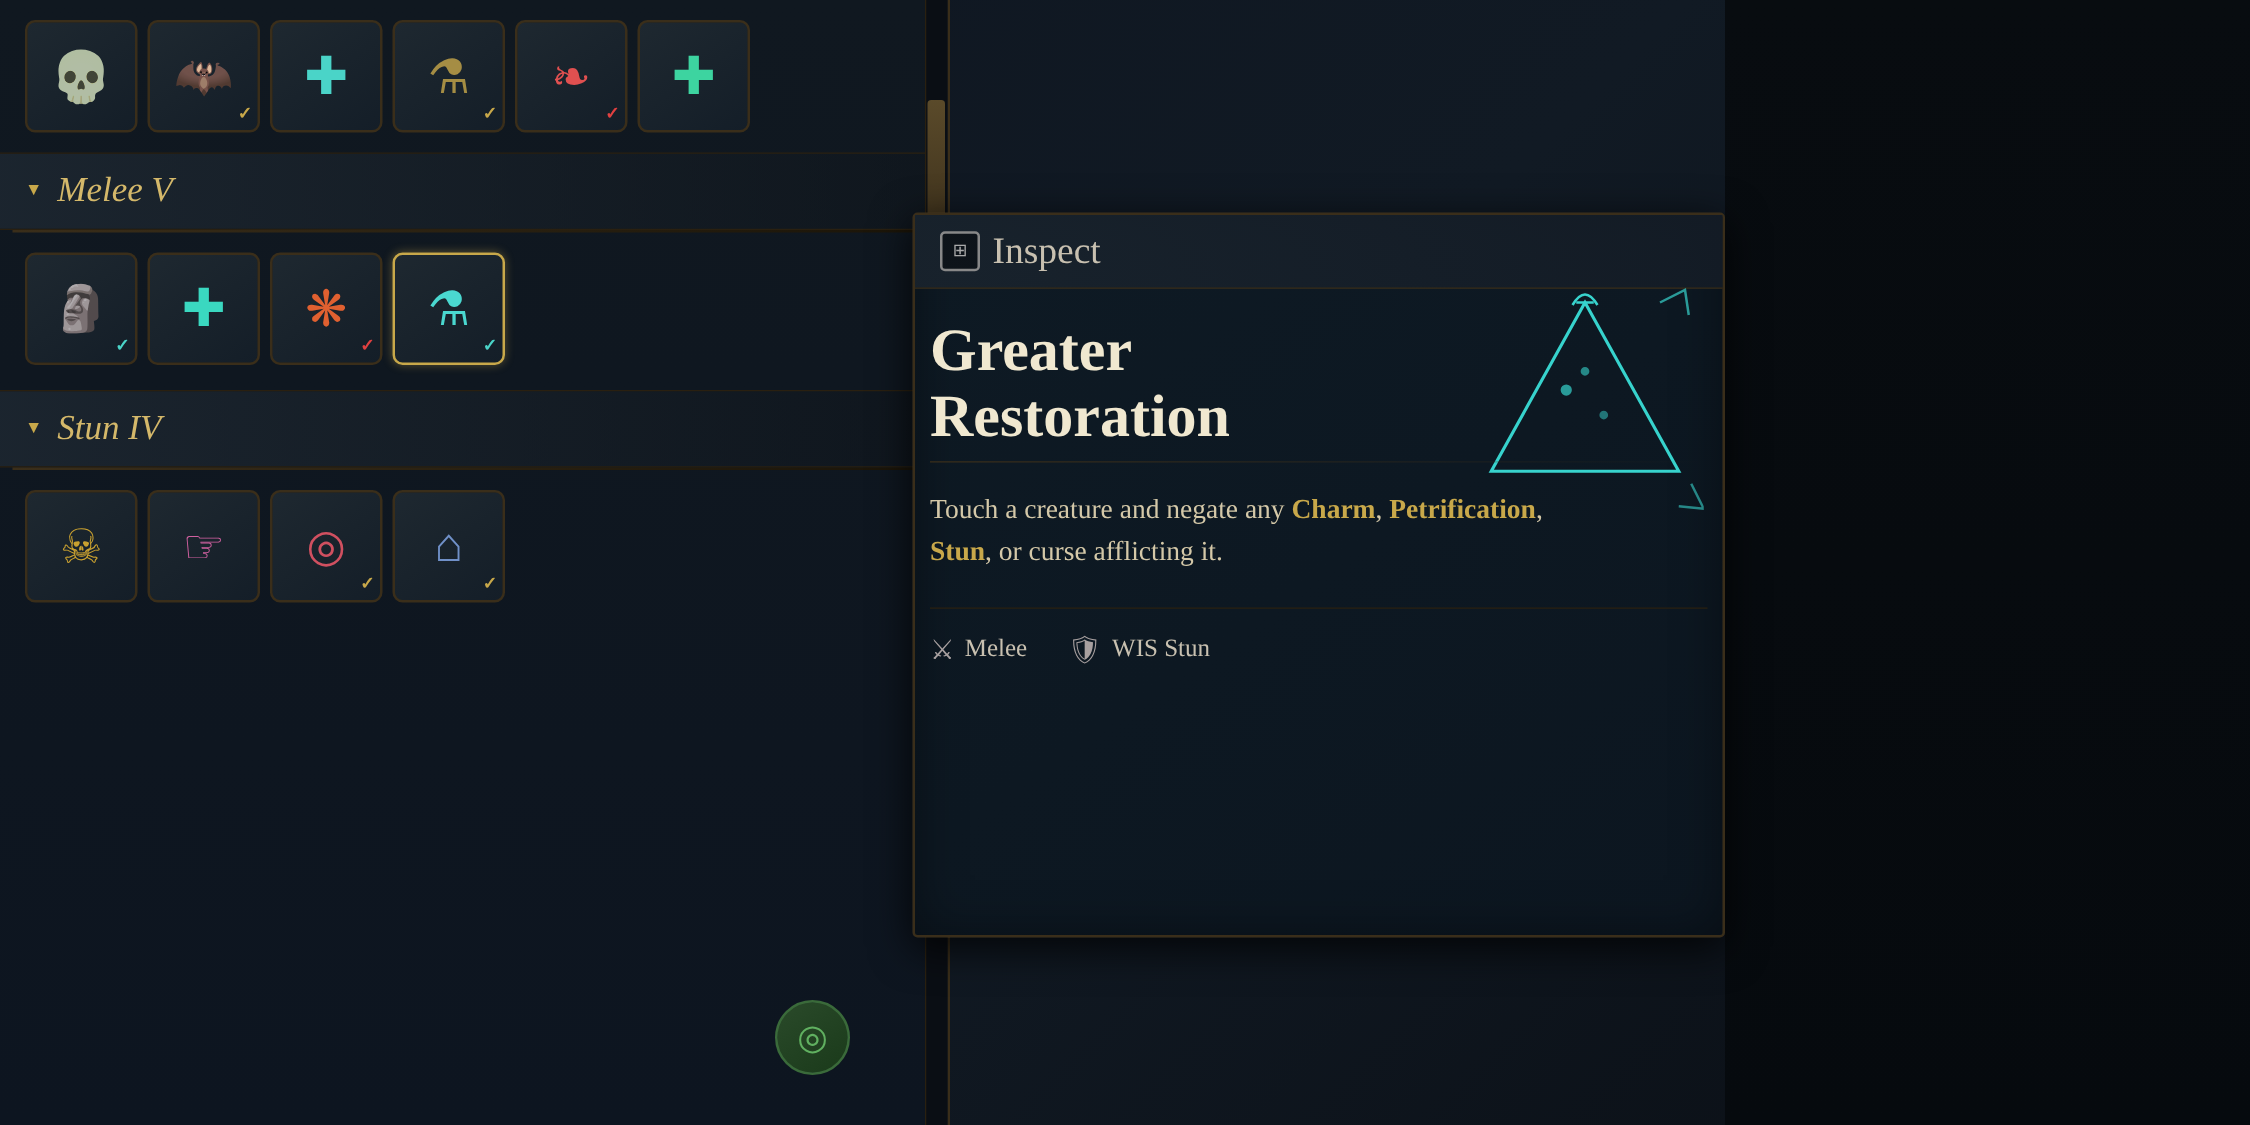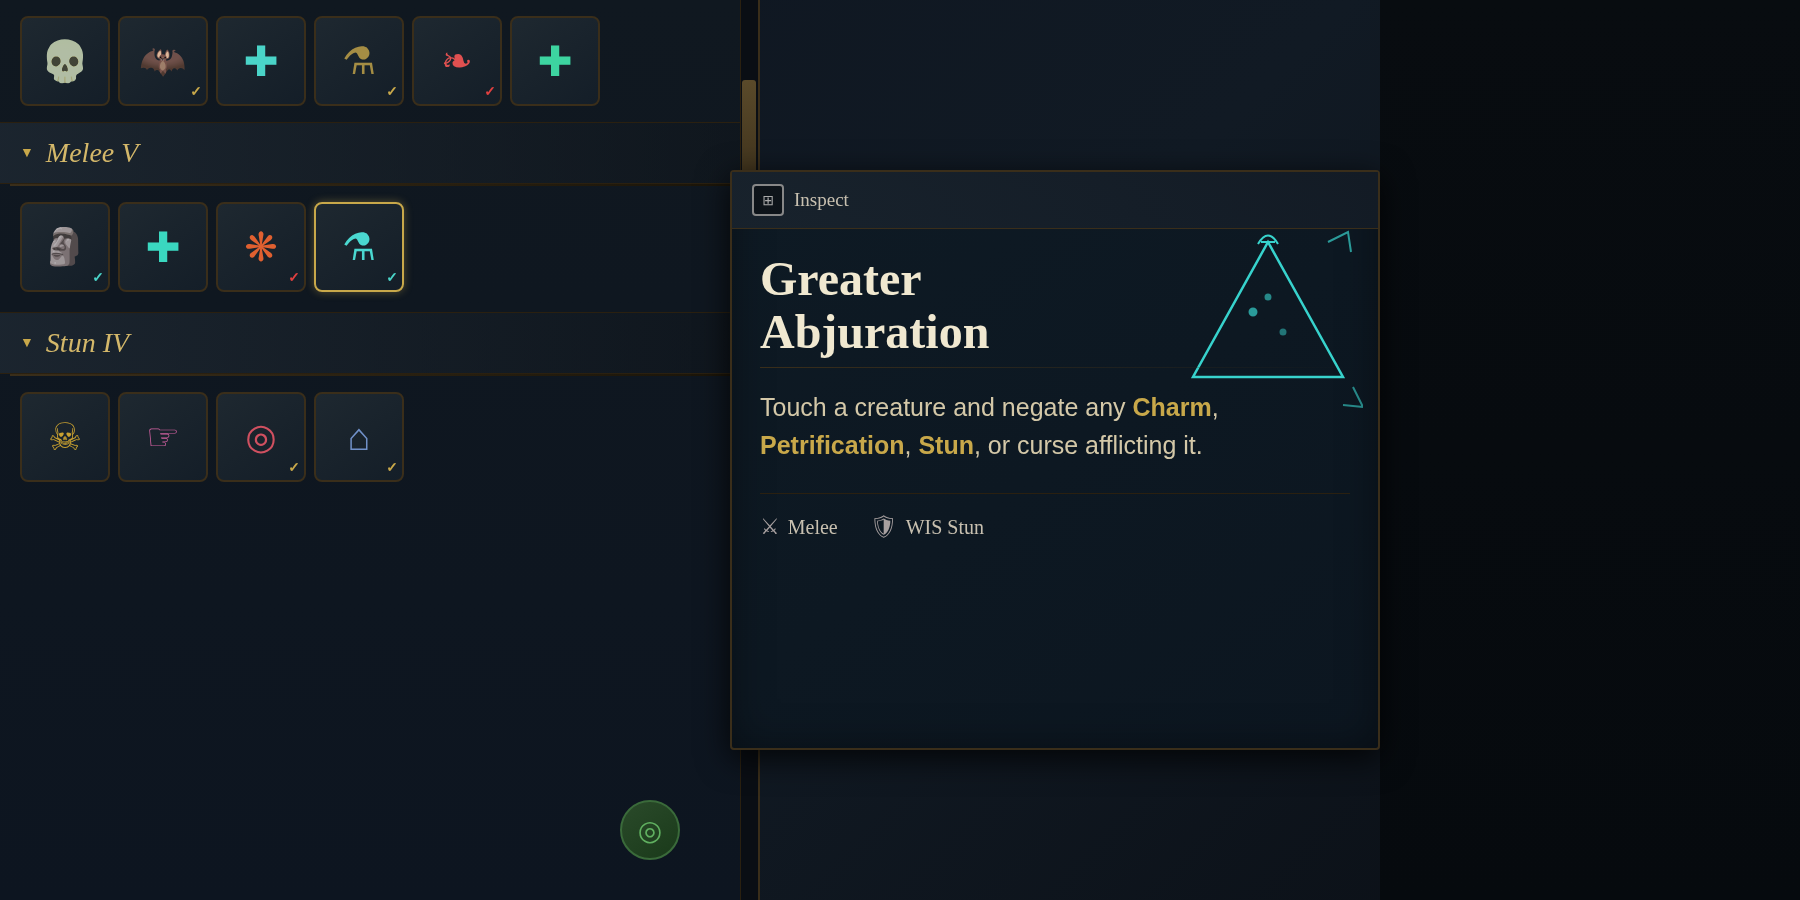--- a/index.html
+++ b/index.html
@@ -178,27 +178,27 @@
       display: flex;
       align-items: center;
       justify-content: center;
       color: #aaa;
       font-size: 14px;
       background: rgba(0,0,0,0.4);
     }
 
     .inspect-label {
       color: #c8c0b0;
-      font-size: 19px;
+      font-size: 30px;
       font-family: 'Georgia', serif;
     }
 
     
     .tooltip-content {
-      padding: 24px 28px;
+      padding: 24px 12px;
       position: relative;
     }
 
     .spell-name {
       color: #f0e8d0;
       font-size: 48px;
       font-weight: bold;
       font-family: 'Georgia', serif;
       line-height: 1.1;
       margin-bottom: 8px;
@@ -213,22 +213,22 @@
     }
 
     .divider-line {
       height: 1px;
       background: linear-gradient(90deg, #3a2e1a 0%, transparent 100%);
       margin-bottom: 20px;
     }
 
     .spell-description {
       color: #d4c8a8;
-      font-size: 25px;
-      font-family: Liberation Sans, sans-serif;
+      font-size: 22px;
+      font-family: Liberation Serif, serif;
       line-height: 1.55;
       max-width: 500px;
     }
 
     .spell-description .highlight {
       color: #c8a84a;
       font-weight: bold;
     }
 
     .spell-stats {
@@ -403,21 +403,21 @@
         <path d="M95 20 L20 155" opacity="0.3" stroke-width="1"></path>
 
         <path d="M155 20 L175 10 L178 30" stroke-width="2" opacity="0.7"></path>
         <path d="M180 165 L190 185 L170 183" stroke-width="2" opacity="0.6"></path>
       </g>
     </svg>
 
     <div class="tooltip-content">
       <div class="spell-name">
         <span>Greater</span><br>
-        <span>Abjuration</span>
+        <span>Restoration</span>
       </div>
 
       <div class="divider-line"></div>
 
       <div class="spell-description">
         Touch a creature and negate any
         <span class="highlight">Charm</span>,
         <span class="highlight">Petrification</span>,
         <span class="highlight">Stun</span>, or
         curse afflicting it.

